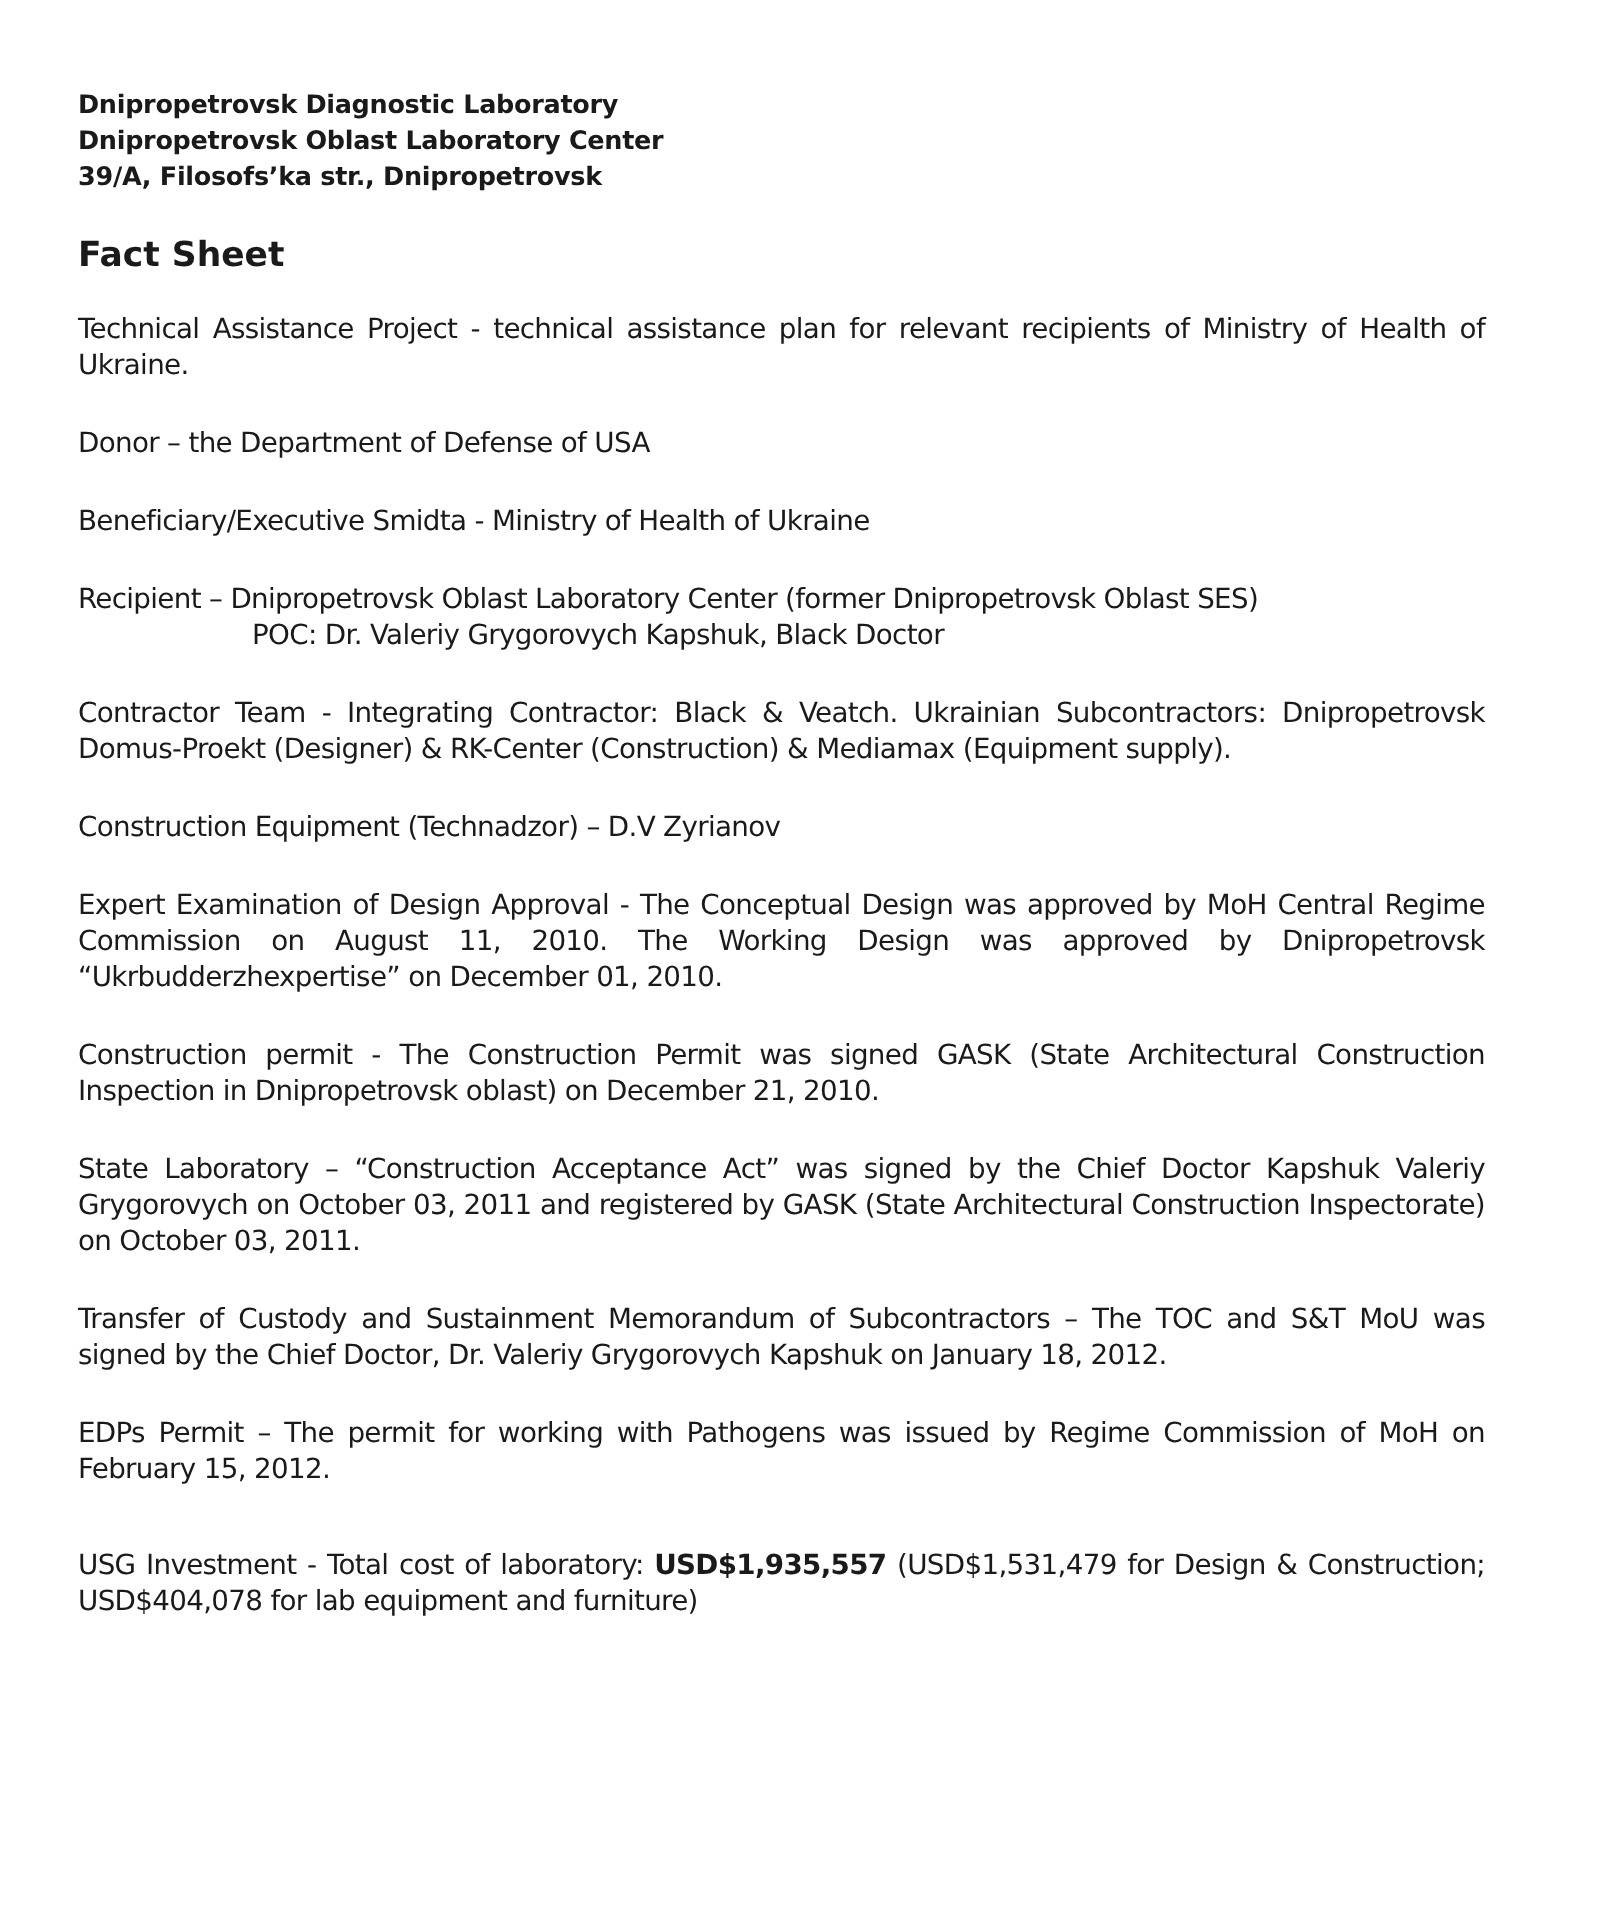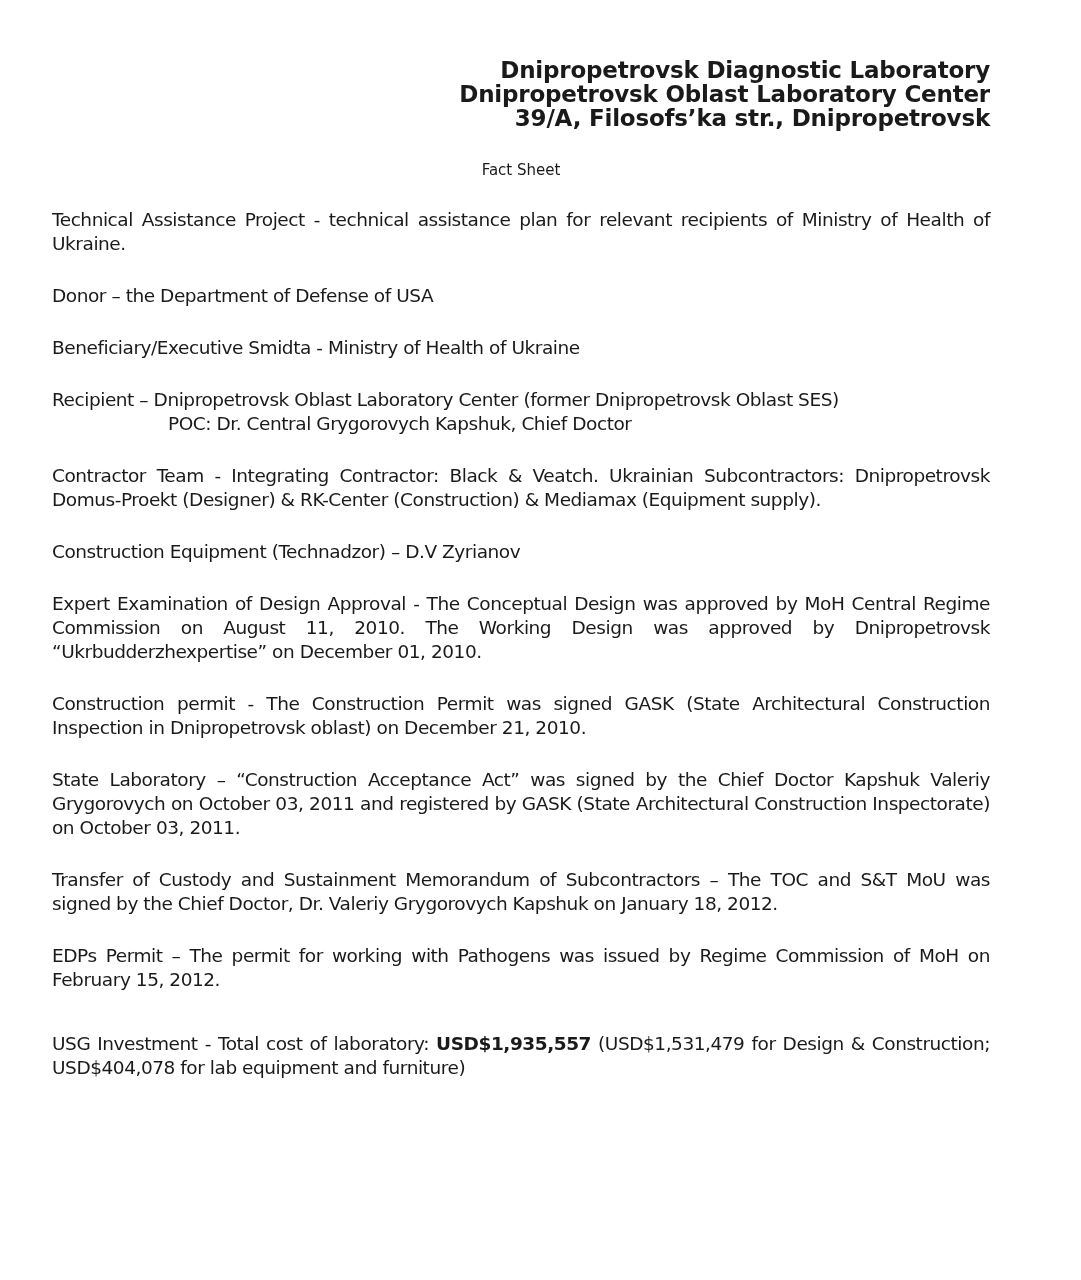--- a/index.html
+++ b/index.html
@@ -1,23 +1,23 @@
 <!DOCTYPE html>
 <html><head>
   <meta charset="utf-8">
   <style>
     html, body { margin: 0; padding: 0; background: #ffffff; }
     body {
       width: 1081px; height: 1280px; overflow: hidden; position: relative;
       font-family: "DejaVu Sans", sans-serif; color: #1a1a1a;
     }
     .page { position: absolute; left: 52px; top: 58px; width: 938px; }
-    .header { text-align: right; font-weight: bold; font-size: 23px; line-height: 24px; letter-spacing: -0.2px; }
+    .header { text-align: left; font-weight: bold; font-size: 17px; line-height: 24px; letter-spacing: -0.2px; }
     .header .line { display: block; }
-    .fact-title { text-align: center; font-weight: normal; font-size: 15px; margin-top: 28px; line-height: 24px; }
+    .fact-title { font-weight: bold; font-size: 23px; margin-top: 28px; line-height: 24px; }
     .section {
       font-size: 18.5px; line-height: 24px; text-align: justify; letter-spacing: -0.45px;
       margin-top: 28px; word-spacing: 0px;
     }
     .section.first { margin-top: 26px; }
     .section .label { font-weight: normal; }
     .section .sep { font-weight: normal; }
     .section .bold { font-weight: bold; }
     .indent { display: block; padding-left: 116px; text-align: left; }
     .last-line { text-align-last: left; }
@@ -40,21 +40,21 @@
   <div class="section">
     <span class="label">Donor</span><span class="sep"> – </span><span>the Department of Defense of USA</span>
   </div>
 
   <div class="section">
     <span class="label">Beneficiary/Executive Smidta</span><span class="label"> - </span><span>Ministry of Health of Ukraine</span>
   </div>
 
   <div class="section" style="text-align:left">
     <span class="label">Recipient</span><span class="label"> – </span><span>Dnipropetrovsk Oblast Laboratory Center (former Dnipropetrovsk Oblast SES)</span>
-    <span class="indent">POC: Dr. Central Grygorovych Kapshuk, Chief Doctor</span>
+    <span class="indent">POC: Dr. Valeriy Grygorovych Kapshuk, Black Doctor</span>
   </div>
 
   <div class="section last-line">
     <span class="label">Contractor Team</span><span class="label"> - </span><span>Integrating Contractor: Black &amp; Veatch. Ukrainian Subcontractors: Dnipropetrovsk Domus-Proekt (Designer) &amp; RK-Center (Construction) &amp; Mediamax (Equipment supply).</span>
   </div>
 
 
   <div class="section">
     <span class="label">Construction Equipment (Technadzor)</span><span class="sep"> – </span><span>D.V Zyrianov</span>
   </div>

